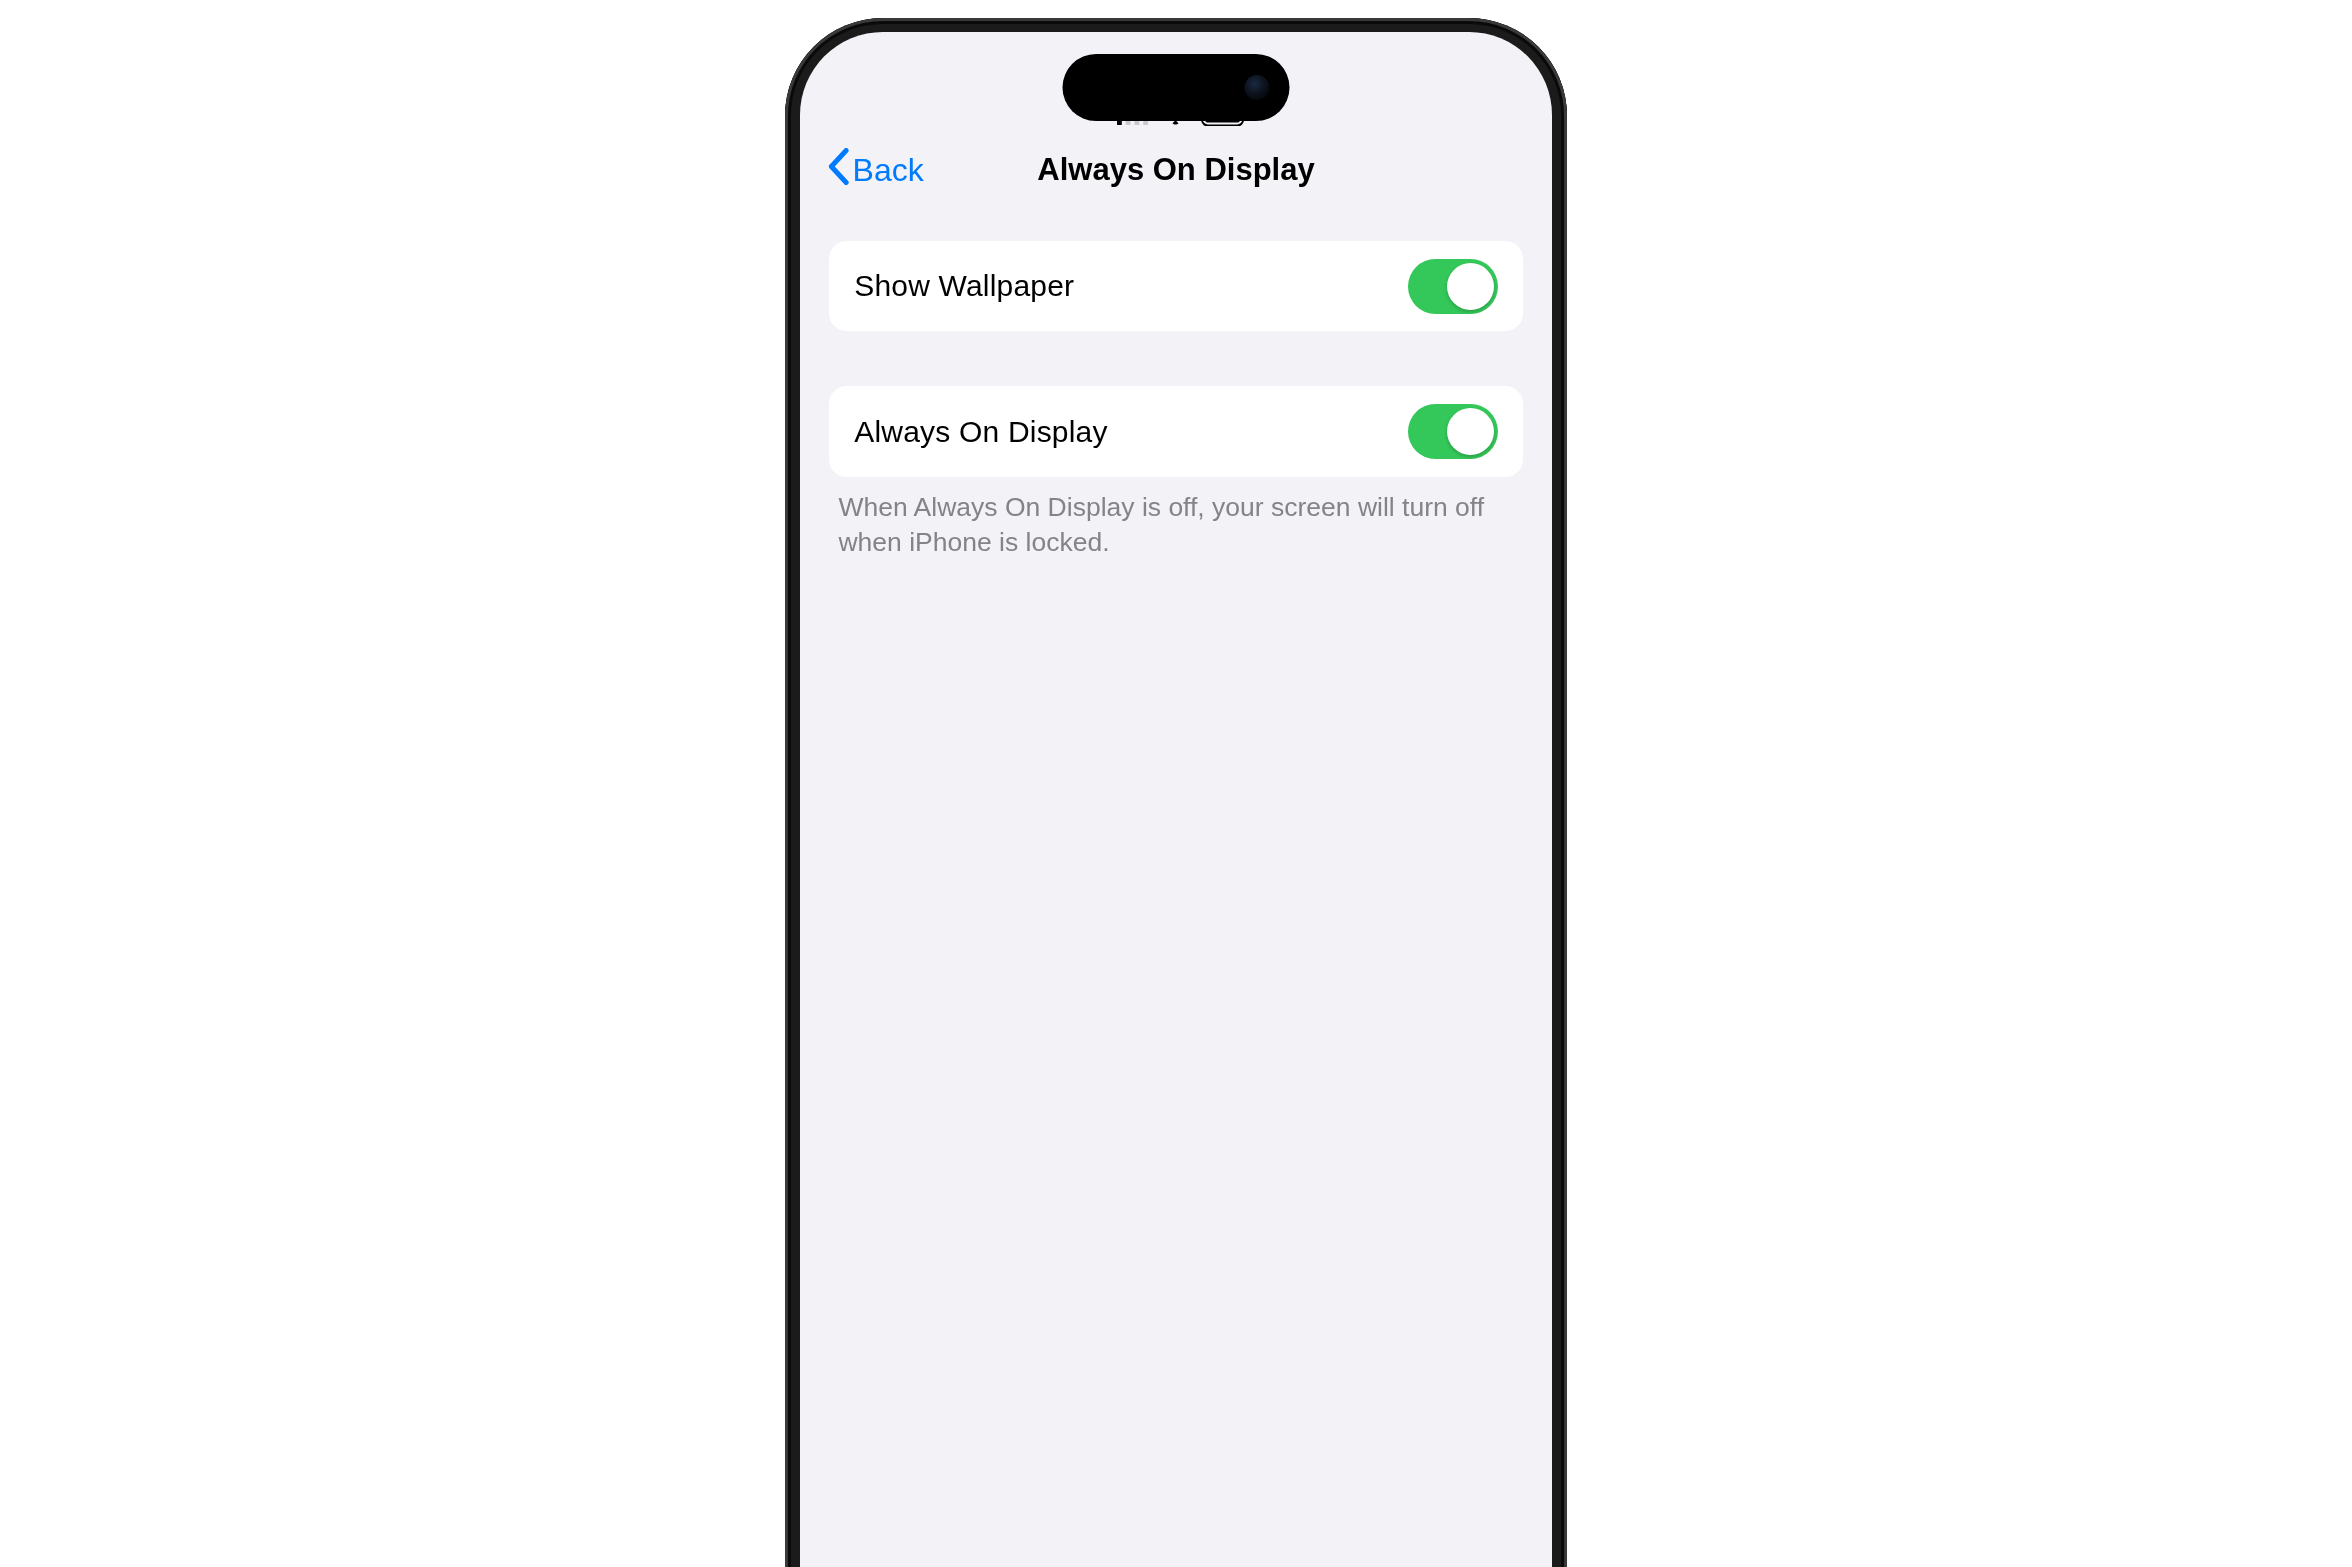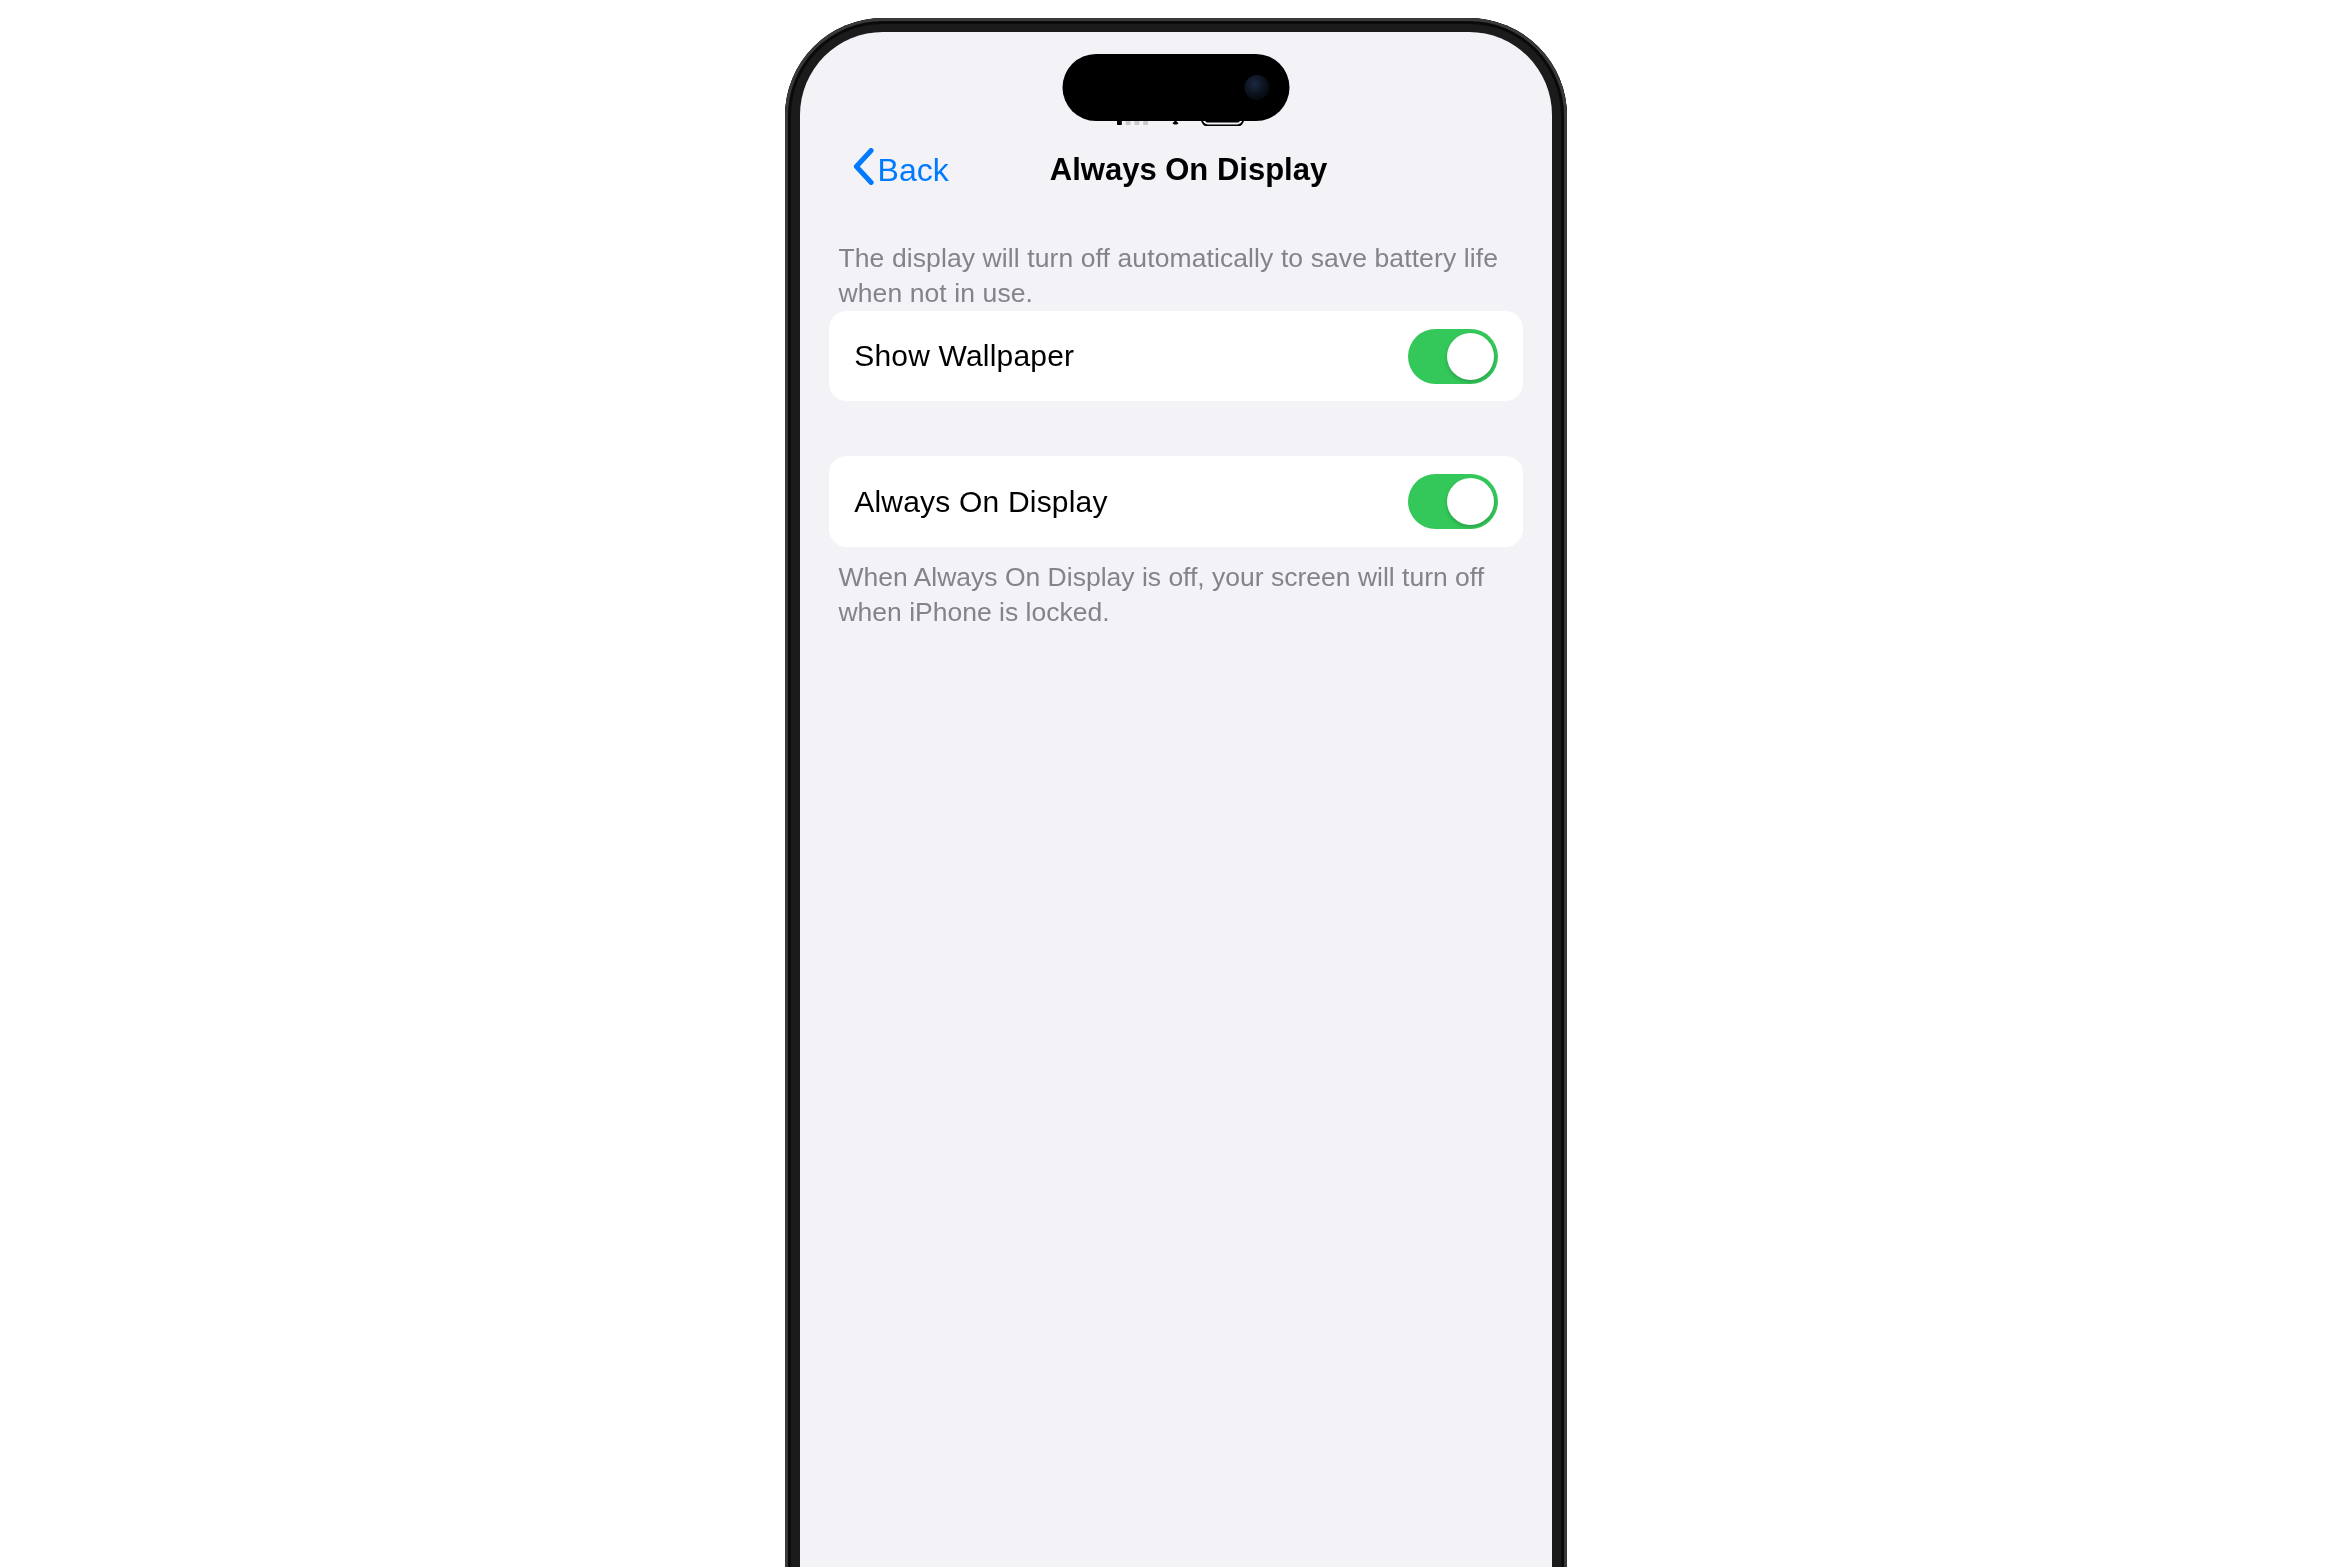--- a/index.html
+++ b/index.html
@@ -79,21 +79,20 @@
       display: flex;
       align-items: center;
       gap: 10.8px;
     }
     .nav-bar {
       display: flex;
       align-items: center;
       padding: 21.6px 27.4px 17.6px 27.4px;
       position: relative;
       height: 76px;
-      margin-left: 25px;
     }
     .back-button {
       display: flex;
       align-items: center;
       color: #007aff;
       font-size: 32px;
       font-weight: 400;
       gap: 2px;
     }
     .nav-title {
@@ -226,21 +225,20 @@
               <polyline points="15,2 3,15 15,28"></polyline>
             </svg>
         </span>
         <span>Back</span>
       </div>
       <div class="nav-title">Always On Display</div>
     </div>
 
     <div class="content">
       <div class="description">
-        <p>The display will turn off automatically to save battery life when not in use.</p>
       </div>
 
 
       <div class="settings-group">
         <div class="settings-row">
           <span class="settings-label">Show Wallpaper</span>
           <div class="toggle"></div>
         </div>
       </div>
 

